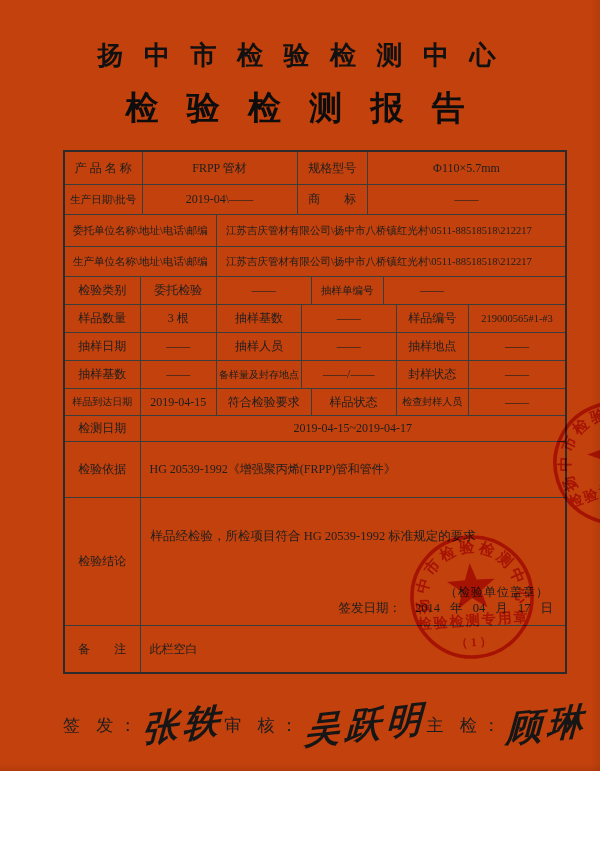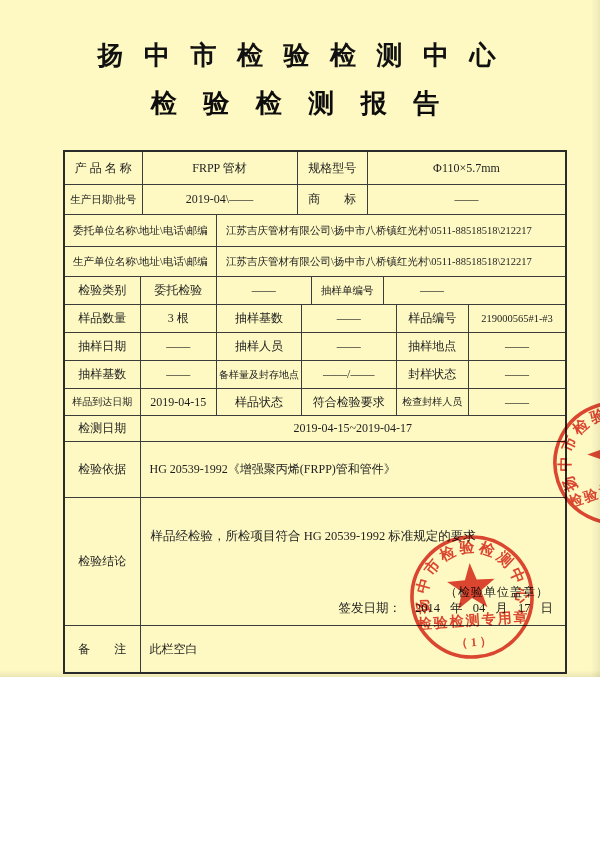--- a/index.html
+++ b/index.html
@@ -1,29 +1,29 @@
 <!DOCTYPE html>
 <html><head>
 <meta charset="utf-8">
 <style>
   * { margin:0; padding:0; box-sizing:border-box; }
   html,body { background:#ffffff; }
   .page {
-    position:relative; width:600px; height:677px; overflow:hidden;
-    background:#fef9c3; color:#1e1e1e;
+    position:relative; width:600px; height:771px; overflow:hidden;
+    background:#c2410c; color:#1e1e1e;
     font-family:"Liberation Serif","DejaVu Serif",serif;
   }
   
   .org-title {
     padding-top:38px; text-align:center;
     font-size:26px; font-weight:bold; letter-spacing:7px; color:#111;
   }
   .report-title {
     margin-top:13px; text-align:center;
-    font-size:26px; font-weight:bold; letter-spacing:10px; color:#0d0d0d;
+    font-size:33px; font-weight:bold; letter-spacing:10px; color:#0d0d0d;
   }
   .doc-line {
     display:flex; justify-content:space-between; align-items:flex-end;
     padding:16px 55px 6px 74px; font-size:12.5px; letter-spacing:1px;
   }
   
   .report-table {
     position:absolute; left:63px; top:150px; width:504px;
     border:2.5px solid #2b2b2b; background:transparent;
   }
@@ -149,22 +149,22 @@
       <div class="td c62">——</div>
       <div class="td c63 xs">备样量及封存地点</div>
       <div class="td c64">——/——</div>
       <div class="td c65">封样状态</div>
       <div class="td c66">——</div>
     </div>
 
     <div class="tr r9">
       <div class="td c61 xs">样品到达日期</div>
       <div class="td c62">2019-04-15</div>
+      <div class="td c64">符合检验要求</div>
       <div class="td c63">样品状态</div>
-      <div class="td c64">符合检验要求</div>
       <div class="td c65 xs">检查封样人员</div>
       <div class="td c66">——</div>
     </div>
 
     <div class="tr r10">
       <div class="td cl1">检测日期</div>
       <div class="td cl2">2019-04-15~2019-04-17</div>
     </div>
 
     <div class="tr r11">

